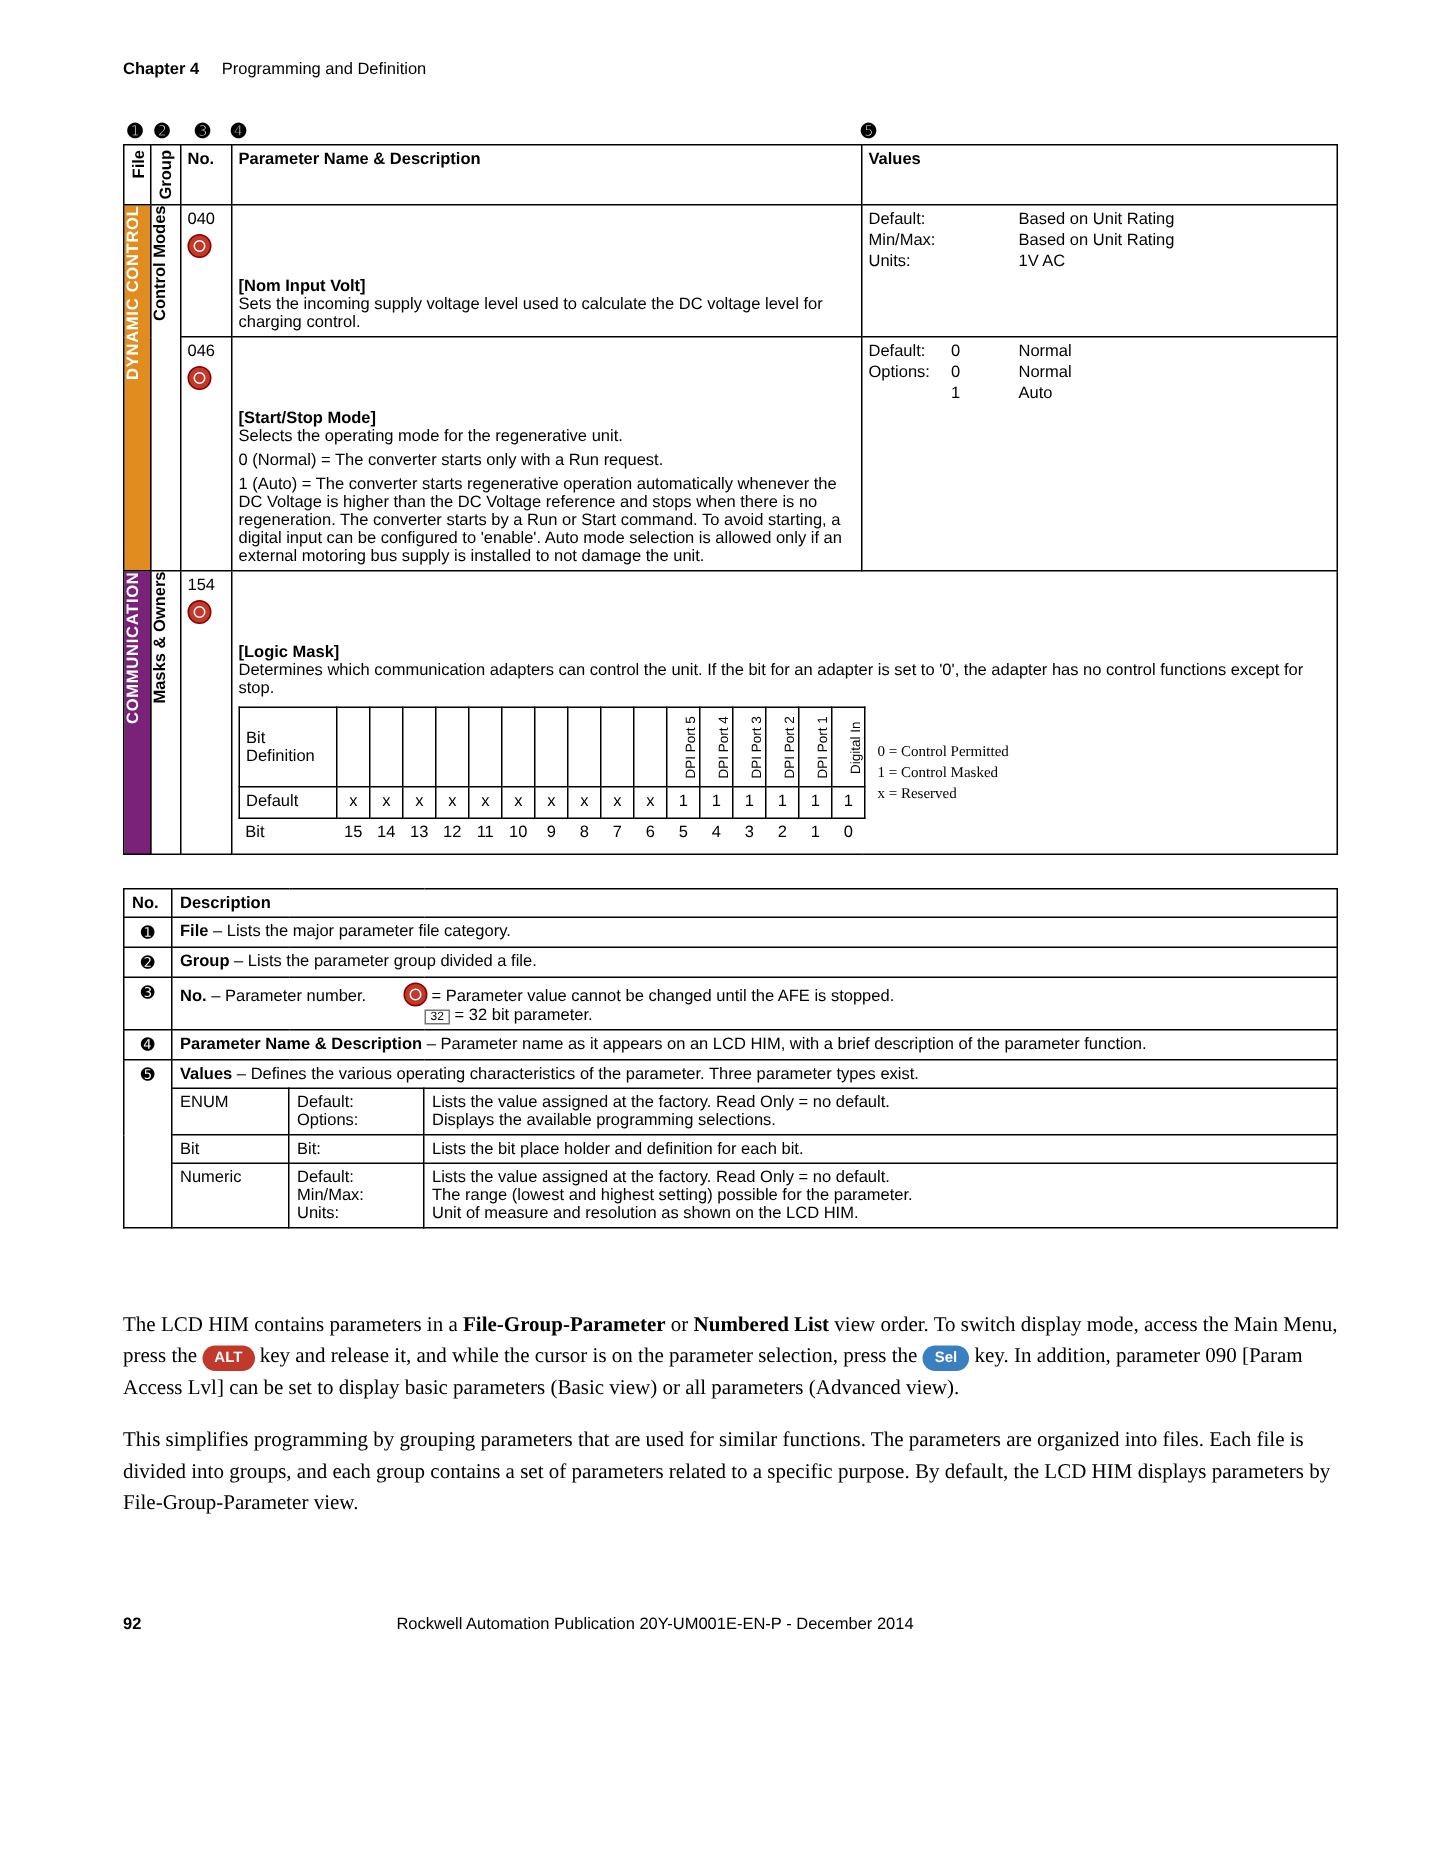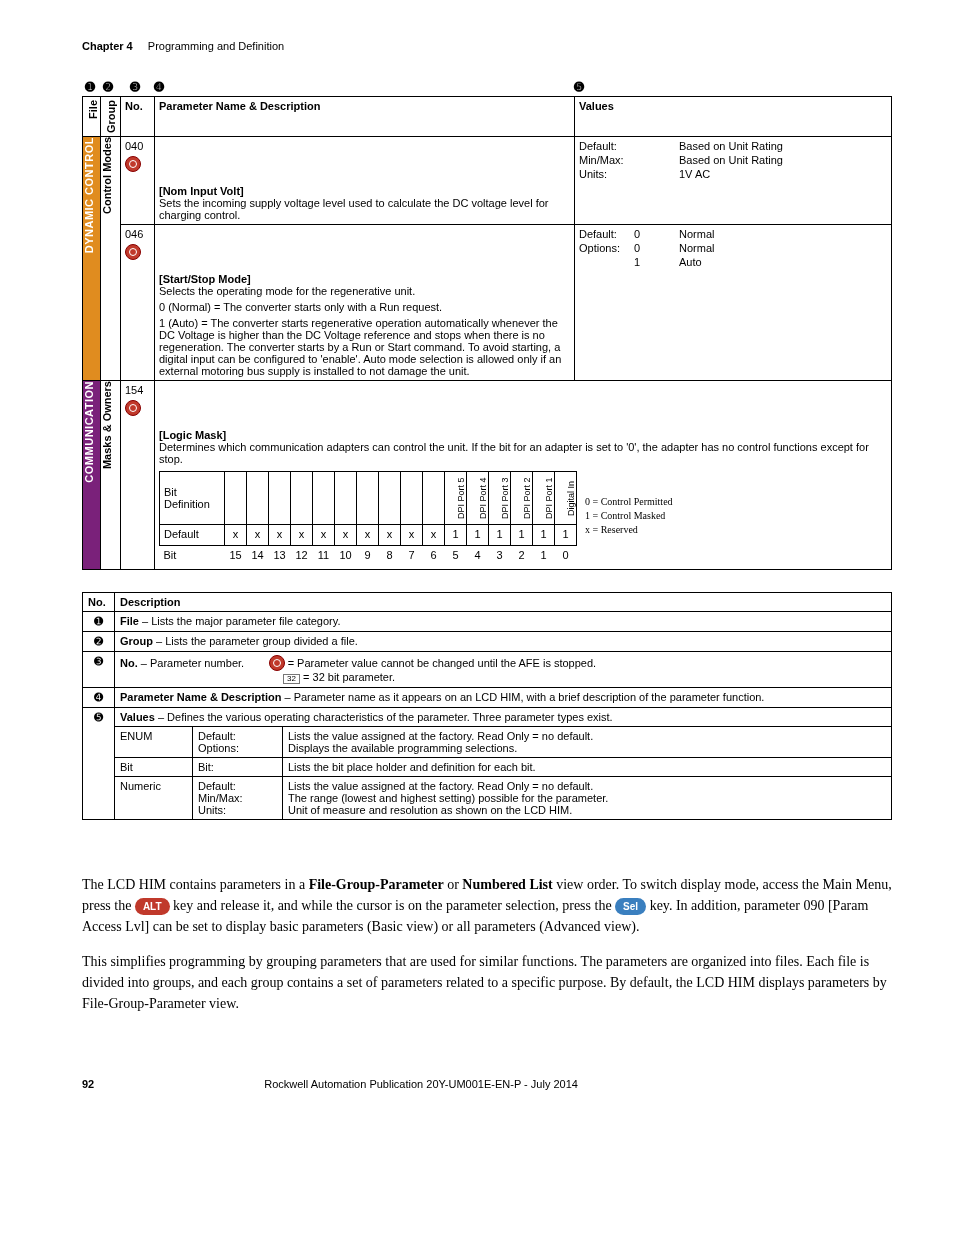--- a/index.html
+++ b/index.html
@@ -337,14 +337,14 @@
       <span> key and release it, and while the cursor is on the parameter selection, press the </span>
       <span class="sel-key">Sel</span>
       <span> key. In addition, parameter 090 [Param Access Lvl] can be set to display basic parameters (Basic view) or all parameters (Advanced view).</span>
     </p>
     <p class="body-text">This simplifies programming by grouping parameters that are used for similar functions. The parameters are organized into files. Each file is divided into groups, and each group contains a set of parameters related to a specific purpose. By default, the LCD HIM displays parameters by File-Group-Parameter view.</p>
   </div>
 </div>
 
 <div class="footer">
   <span class="pn">92</span>
-  <span>Rockwell Automation Publication 20Y-UM001E-EN-P - July 2014</span>
+  <span>Rockwell Automation Publication 20Y-UM001E-EN-P - December 2014</span>
 </div>
 
 </body></html>

